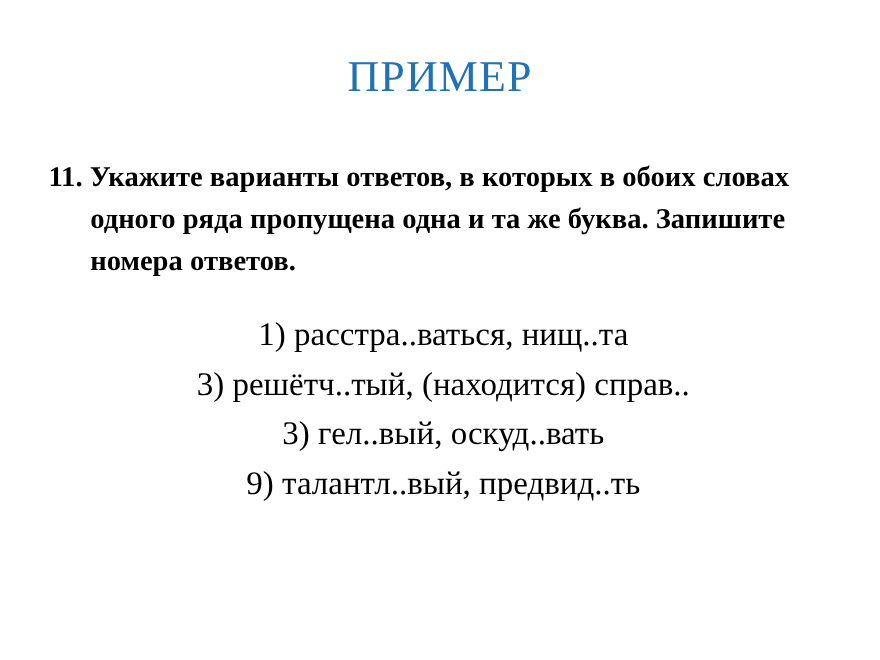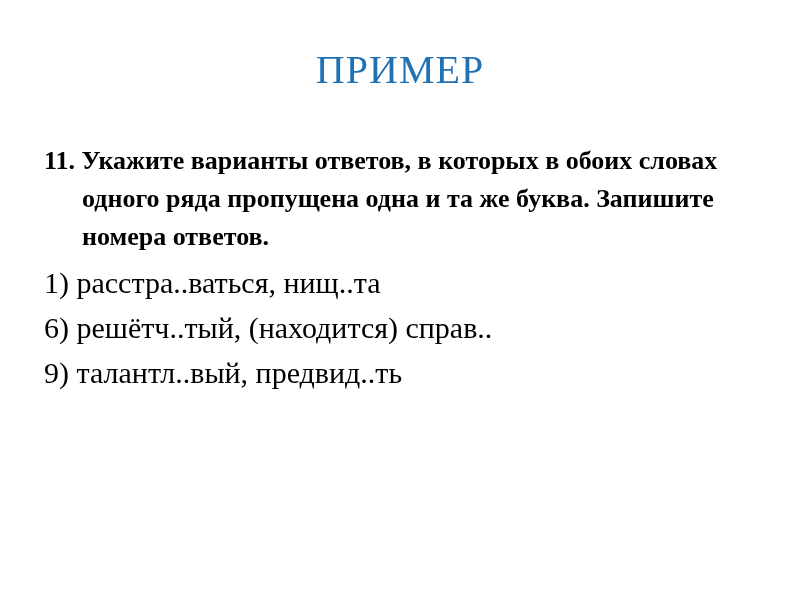--- a/index.html
+++ b/index.html
@@ -33,37 +33,39 @@
     margin: 48px 38px 0 44px;
   }
   .question {
     font-weight: 700;
     font-size: 26px;
     line-height: 38px;
     padding-left: 38px;
     text-indent: -38px;
   }
   .options {
-    margin-top: 4px;
+    margin-top: 26px;
+    text-align: center;
   }
   .option {
     font-size: 30px;
     line-height: 45px;
     font-weight: 400;
     white-space: nowrap;
   }
 </style>
 </head>
 <body>
 
 <div class="slide">
   <div class="slide-title" style="color: rgb(33, 113, 181);">ПРИМЕР</div>
 
   <div class="content">
     <div class="question">11. Укажите варианты ответов, в которых в обоих словах одного ряда пропущена одна и та же буква. Запишите номера ответов.</div>
 
     <div class="options">
       <div class="option">1) расстра..ваться, нищ..та</div>
-      <div class="option">6) решётч..тый, (находится) справ..</div>
+      <div class="option">3) решётч..тый, (находится) справ..</div>
+      <div class="option">3) гел..вый, оскуд..вать</div>
       <div class="option">9) талантл..вый, предвид..ть</div>
     </div>
   </div>
 </div>
 
 </body></html>

